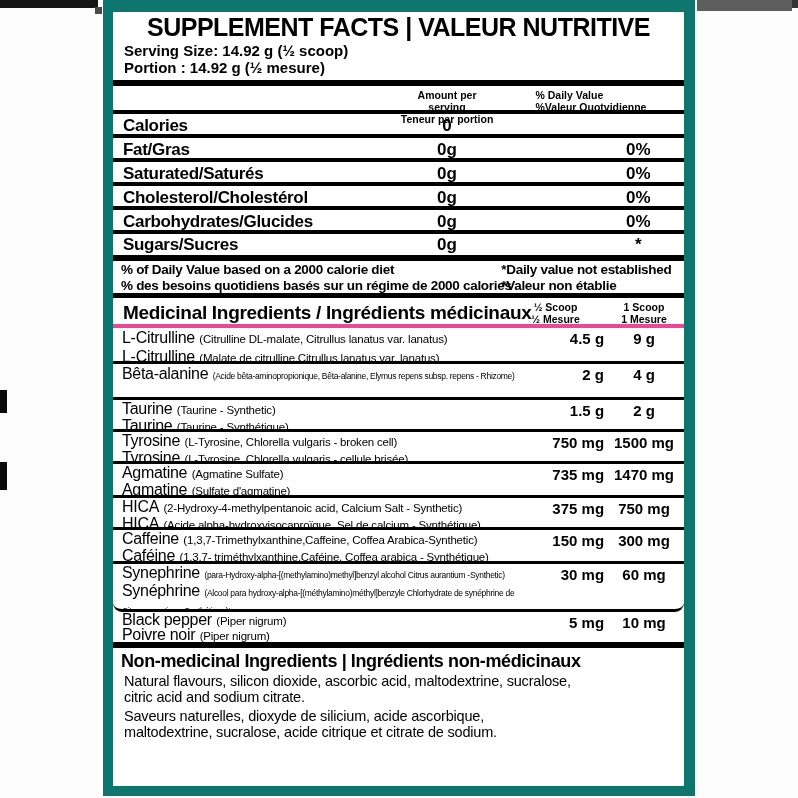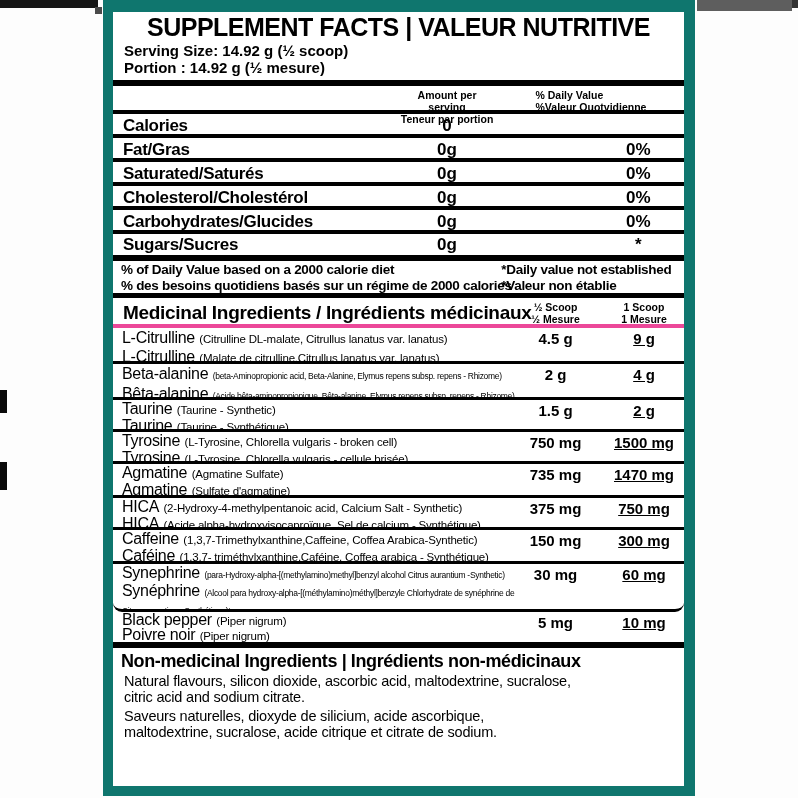--- a/index.html
+++ b/index.html
@@ -52,22 +52,22 @@
 
   
   .ing-row { position:relative; border-bottom:3px solid #000; padding:1px 0 0 9px; overflow:hidden; }
   .ing-row.nb { border-bottom:none;border-radius:10px; }
   .ing-line { white-space:nowrap; }
   .ing-name { font-weight:normal; font-size:16px; letter-spacing:-0.3px; }
   .ing-desc { font-size:11.5px; letter-spacing:-0.2px; }
   .ing-desc.tiny { font-size:8.5px; letter-spacing:-0.3px; }
   .ing-row .wrap { white-space:normal; width:72%; line-height:13px; }
   .amt { position:absolute; top:2px; font-weight:bold; font-size:15px; text-align:center; }
-  .amt-half { left:69%; width:17%; }
-  .amt-full { left:86%; width:14%;text-decoration:underline; }
+  .amt-half { left:69%; width:17%;text-align:right; }
+  .amt-full { left:86%; width:14%; }
   .h36 { height:36px; } .h36 .ing-line { line-height:17px; }
   .h34 { height:34px; } .h34 .ing-line { line-height:16px; }
   .h32 { height:32px; } .h32 .ing-line { line-height:15px; }
   .h48 { height:48px;border-radius:9px; } .h48 .ing-line { line-height:16px; }
   .h30 { height:30px; } .h30 .ing-line { line-height:14px; }
 
   
   .nonmed { padding:3px 10px 0 8px; }
   .nonmed-title { font-weight:bold; font-size:18px; line-height:21px; letter-spacing:-0.4px; }
   .nonmed p { font-size:14.5px; line-height:16px; letter-spacing:-0.2px; padding-left:3px; margin-top:1px; }
@@ -167,21 +167,20 @@
       </div>
 
       <div class="ing-row h36">
         <div class="ing-line"><span class="ing-name">L-Citrulline</span> <span class="ing-desc">(Citrulline DL-malate, Citrullus lanatus var. lanatus)</span></div>
         <div class="ing-line"><span class="ing-name">L-Citrulline</span> <span class="ing-desc">(Malate de citrulline,Citrullus lanatus var. lanatus)</span></div>
         <div class="amt amt-half">4.5 g</div>
         <div class="amt amt-full">9 g</div>
       </div>
 
       <div class="ing-row h36">
-        <div class="ing-line"><span class="ing-name">Beta-alanine</span> <span class="ing-desc tiny">(beta-Aminopropionic acid, Beta-Alanine, Elymus repens subsp. repens - Rhizome)</span></div>
         <div class="ing-line"><span class="ing-name">Bêta-alanine</span> <span class="ing-desc tiny">(Acide bêta-aminopropionique, Bêta-alanine, Elymus repens subsp. repens - Rhizome)</span></div>
         <div class="amt amt-half">2 g</div>
         <div class="amt amt-full">4 g</div>
       </div>
 
       <div class="ing-row h32">
         <div class="ing-line"><span class="ing-name">Taurine</span> <span class="ing-desc">(Taurine - Synthetic)</span></div>
         <div class="ing-line"><span class="ing-name">Taurine</span> <span class="ing-desc">(Taurine - Synthétique)</span></div>
         <div class="amt amt-half">1.5 g</div>
         <div class="amt amt-full">2 g</div>

